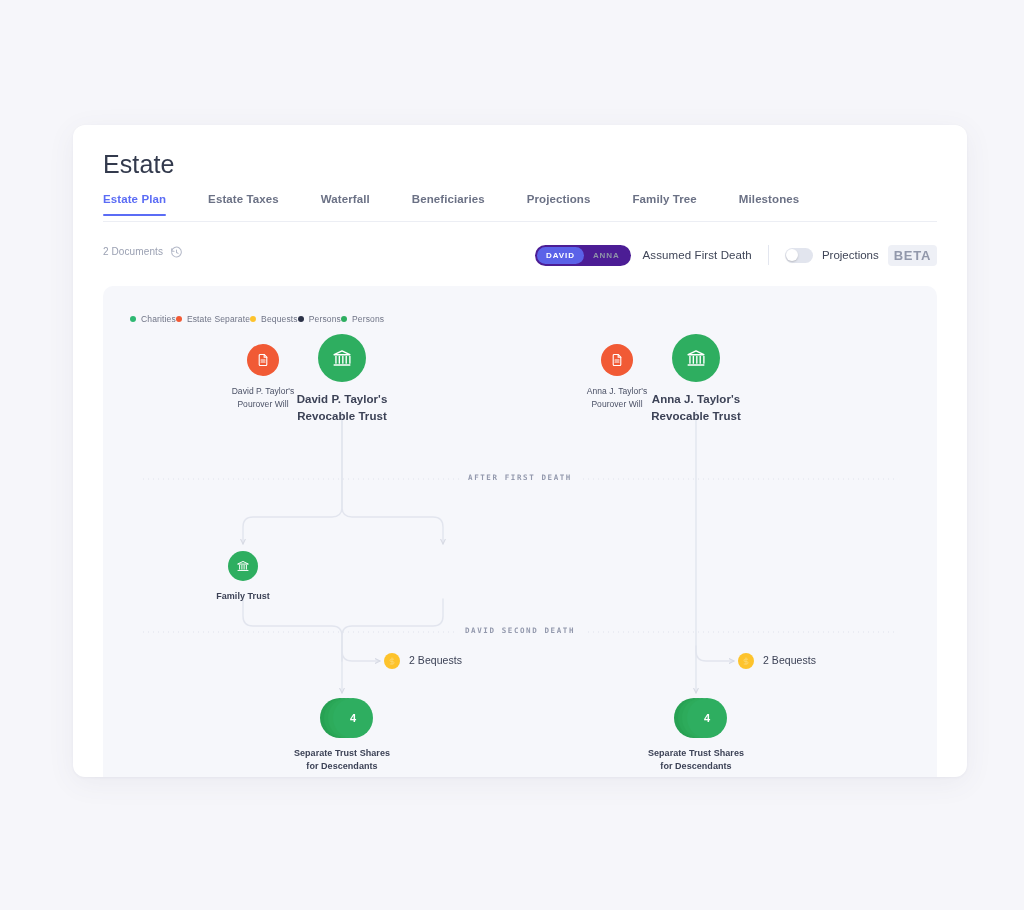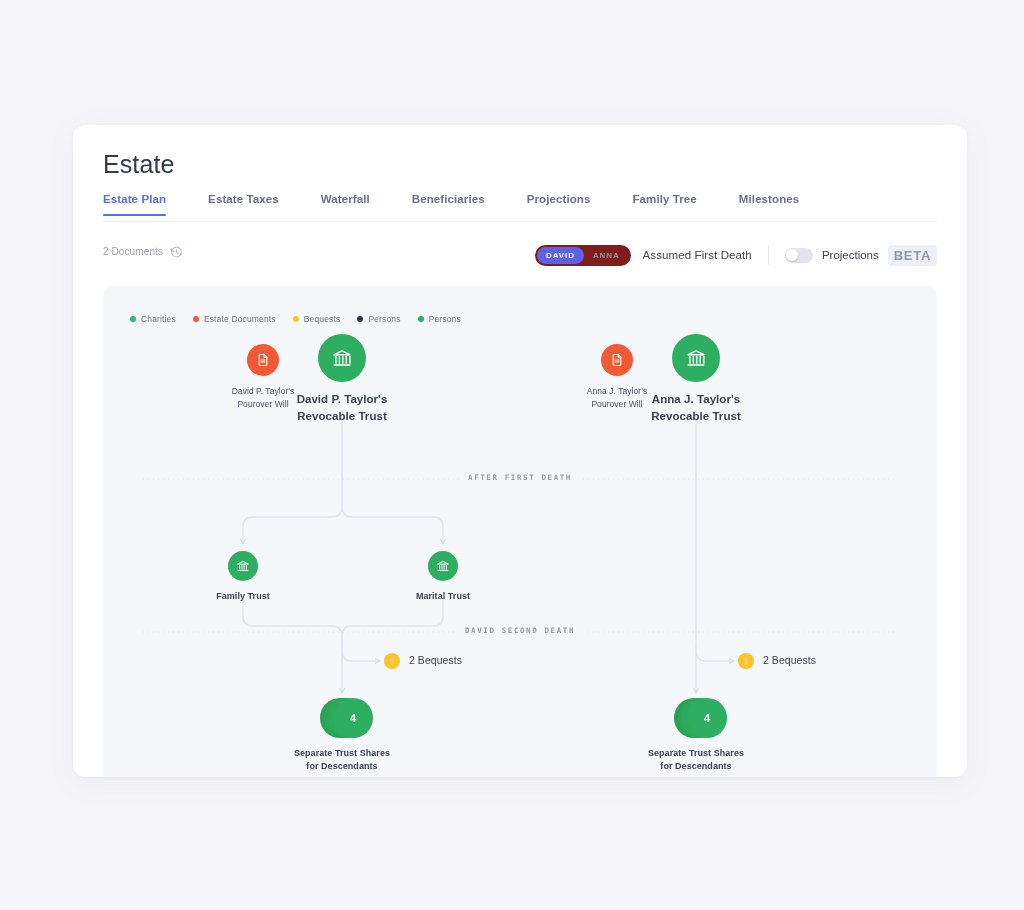--- a/index.html
+++ b/index.html
@@ -114,21 +114,21 @@
     top: 0;
     display: flex;
     align-items: center;
     height: 30px;
     gap: 0;
   }
 
   .segmented {
     display: flex;
     align-items: center;
-    background: #7f1d1d;
+    background: #4c1d95;
     border-radius: 11px;
     padding: 2px;
     height: 21px;
     cursor: pointer;
   }
   .seg-opt {
     font-size: 8px;
     font-weight: 700;
     letter-spacing: 0.9px;
     color: #8e94a8;
@@ -206,21 +206,20 @@
     border-radius: 10px 10px 0 0;
     overflow: hidden;
   }
 
   .legend {
     position: absolute;
     left: 27px;
     top: 28px;
     display: flex;
     align-items: center;
-    gap: 17px;
   }
   .legend-item {
     display: flex;
     align-items: center;
     gap: 5px;
     font-size: 8.5px;
     color: #6f7486;
     letter-spacing: 0.15px;
     white-space: nowrap;
   }
@@ -392,21 +391,21 @@
 
     <div class="panel">
 
       <div class="legend">
         <div class="legend-item">
           <span class="legend-dot" style="background:#2eb872"></span>
           <span>Charities</span>
         </div>
         <div class="legend-item">
           <span class="legend-dot" style="background:#f15a35"></span>
-          <span>Estate Documents</span>
+          <span>Estate Separate</span>
         </div>
         <div class="legend-item">
           <span class="legend-dot" style="background:#fdc32c"></span>
           <span>Bequests</span>
         </div>
         <div class="legend-item">
           <span class="legend-dot" style="background:#2b3147"></span>
           <span>Persons</span>
         </div>
         <div class="legend-item">
@@ -516,33 +515,20 @@
               <line x1="3.4" y1="19.6" x2="20.6" y2="19.6"></line>
               <line x1="6.2" y1="10.6" x2="6.2" y2="17.4"></line>
               <line x1="10.1" y1="10.6" x2="10.1" y2="17.4"></line>
               <line x1="13.9" y1="10.6" x2="13.9" y2="17.4"></line>
               <line x1="17.8" y1="10.6" x2="17.8" y2="17.4"></line>
             </svg>
           </div>
           <div class="node-label label-xs">Family Trust</div>
         </div>
 
-        <div class="node" style="left:300px; top:265px; width:80px;">
-          <div class="circle" style="width:30px;height:30px;background:#2eae60;">
-            <svg width="14" height="14" viewBox="0 0 24 24" fill="none" stroke="#ffffff" stroke-width="1.7" stroke-linecap="round" stroke-linejoin="round">
-              <path d="M3.4 8.4 12 4.2l8.6 4.2z"></path>
-              <line x1="3.4" y1="19.6" x2="20.6" y2="19.6"></line>
-              <line x1="6.2" y1="10.6" x2="6.2" y2="17.4"></line>
-              <line x1="10.1" y1="10.6" x2="10.1" y2="17.4"></line>
-              <line x1="13.9" y1="10.6" x2="13.9" y2="17.4"></line>
-              <line x1="17.8" y1="10.6" x2="17.8" y2="17.4"></line>
-            </svg>
-          </div>
-          <div class="node-label label-xs">Marital Trust</div>
-        </div>
 
         <div class="node" style="left:281px; top:367px; flex-direction:row; align-items:center; gap:9px;">
           <div class="circle" style="width:16px;height:16px;background:#fdc32c;">
             <svg width="8" height="8" viewBox="0 0 24 24" fill="none" stroke="#fbd873" stroke-width="2.6" stroke-linecap="round" stroke-linejoin="round">
               <line x1="12" y1="2.5" x2="12" y2="21.5"></line>
               <path d="M17 6.6H9.6a3.6 3.6 0 0 0 0 7.2h4.8a3.6 3.6 0 0 1 0 7.2H6.4"></path>
             </svg>
           </div>
           <div class="node-label label-bq" style="margin-top:0;">2 Bequests</div>
         </div>

